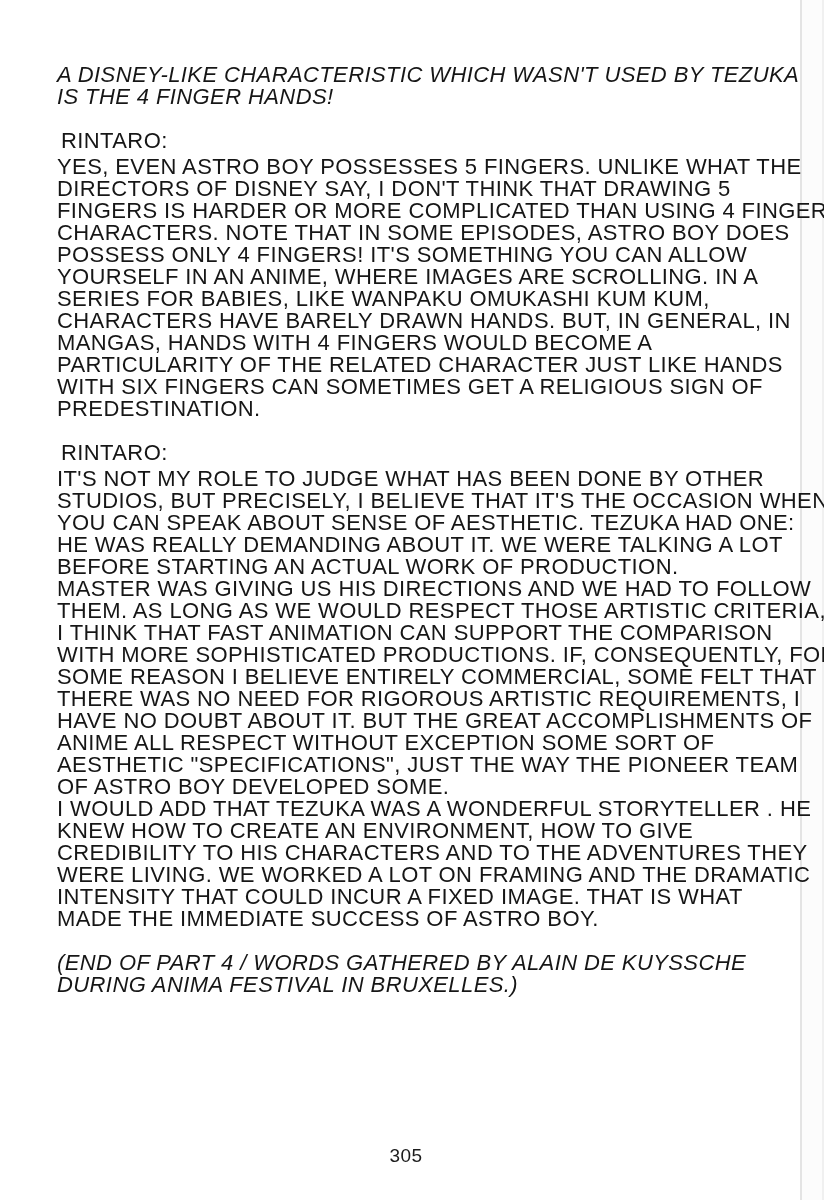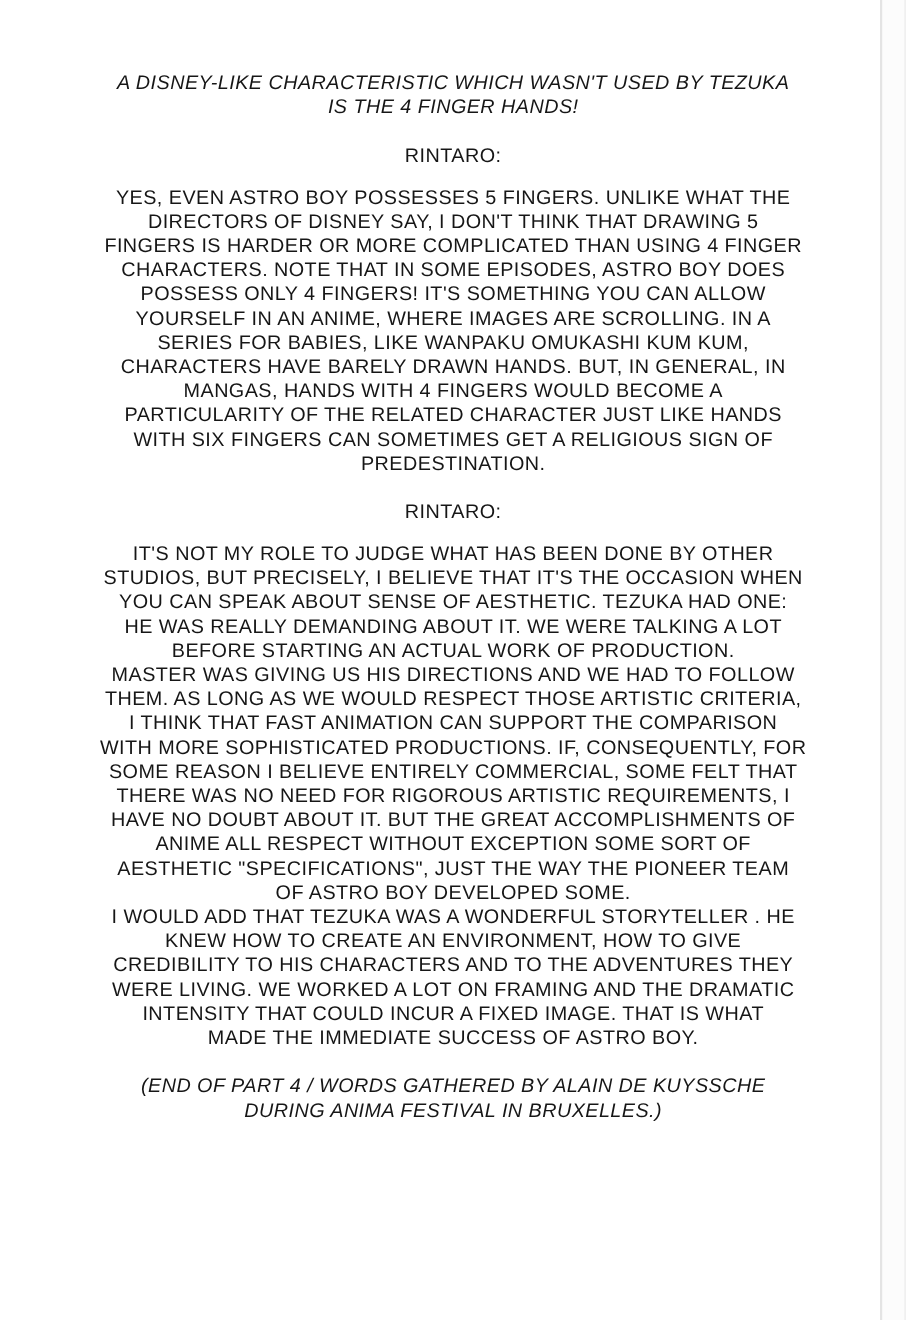--- a/index.html
+++ b/index.html
@@ -42,28 +42,27 @@
     background: #f0f0f0;
   }
   .text-column {
     position: absolute;
     left: 57px;
     top: 64px;
     width: 710px;
   }
   .text-column p {
     margin: 0 0 22px 0;
-    font-size: 18px;
+    font-size: 22px;
     line-height: 22px;
     letter-spacing: 0.4px;
     white-space: pre;
-    text-align: center;
   }
   .text-column p.speaker {
-    margin: 16px;
+    margin: 4px;
   }
   .q {
     font-style: italic;
   }
   .a, .speaker {
     font-style: normal;
   }
   .page-number {
     position: absolute;
     left: 0;
@@ -130,14 +129,15 @@
 WERE LIVING. WE WORKED A LOT ON FRAMING AND THE DRAMATIC
 INTENSITY THAT COULD INCUR A FIXED IMAGE. THAT IS WHAT
 MADE THE IMMEDIATE SUCCESS OF ASTRO BOY.</p>
     </section>
 
     <p class="q">(END OF PART 4 / WORDS GATHERED BY ALAIN DE KUYSSCHE
 DURING ANIMA FESTIVAL IN BRUXELLES.)</p>
 
   </main>
 
+  <div class="page-number">305</div>
 
 </div>
 
 </body></html>

